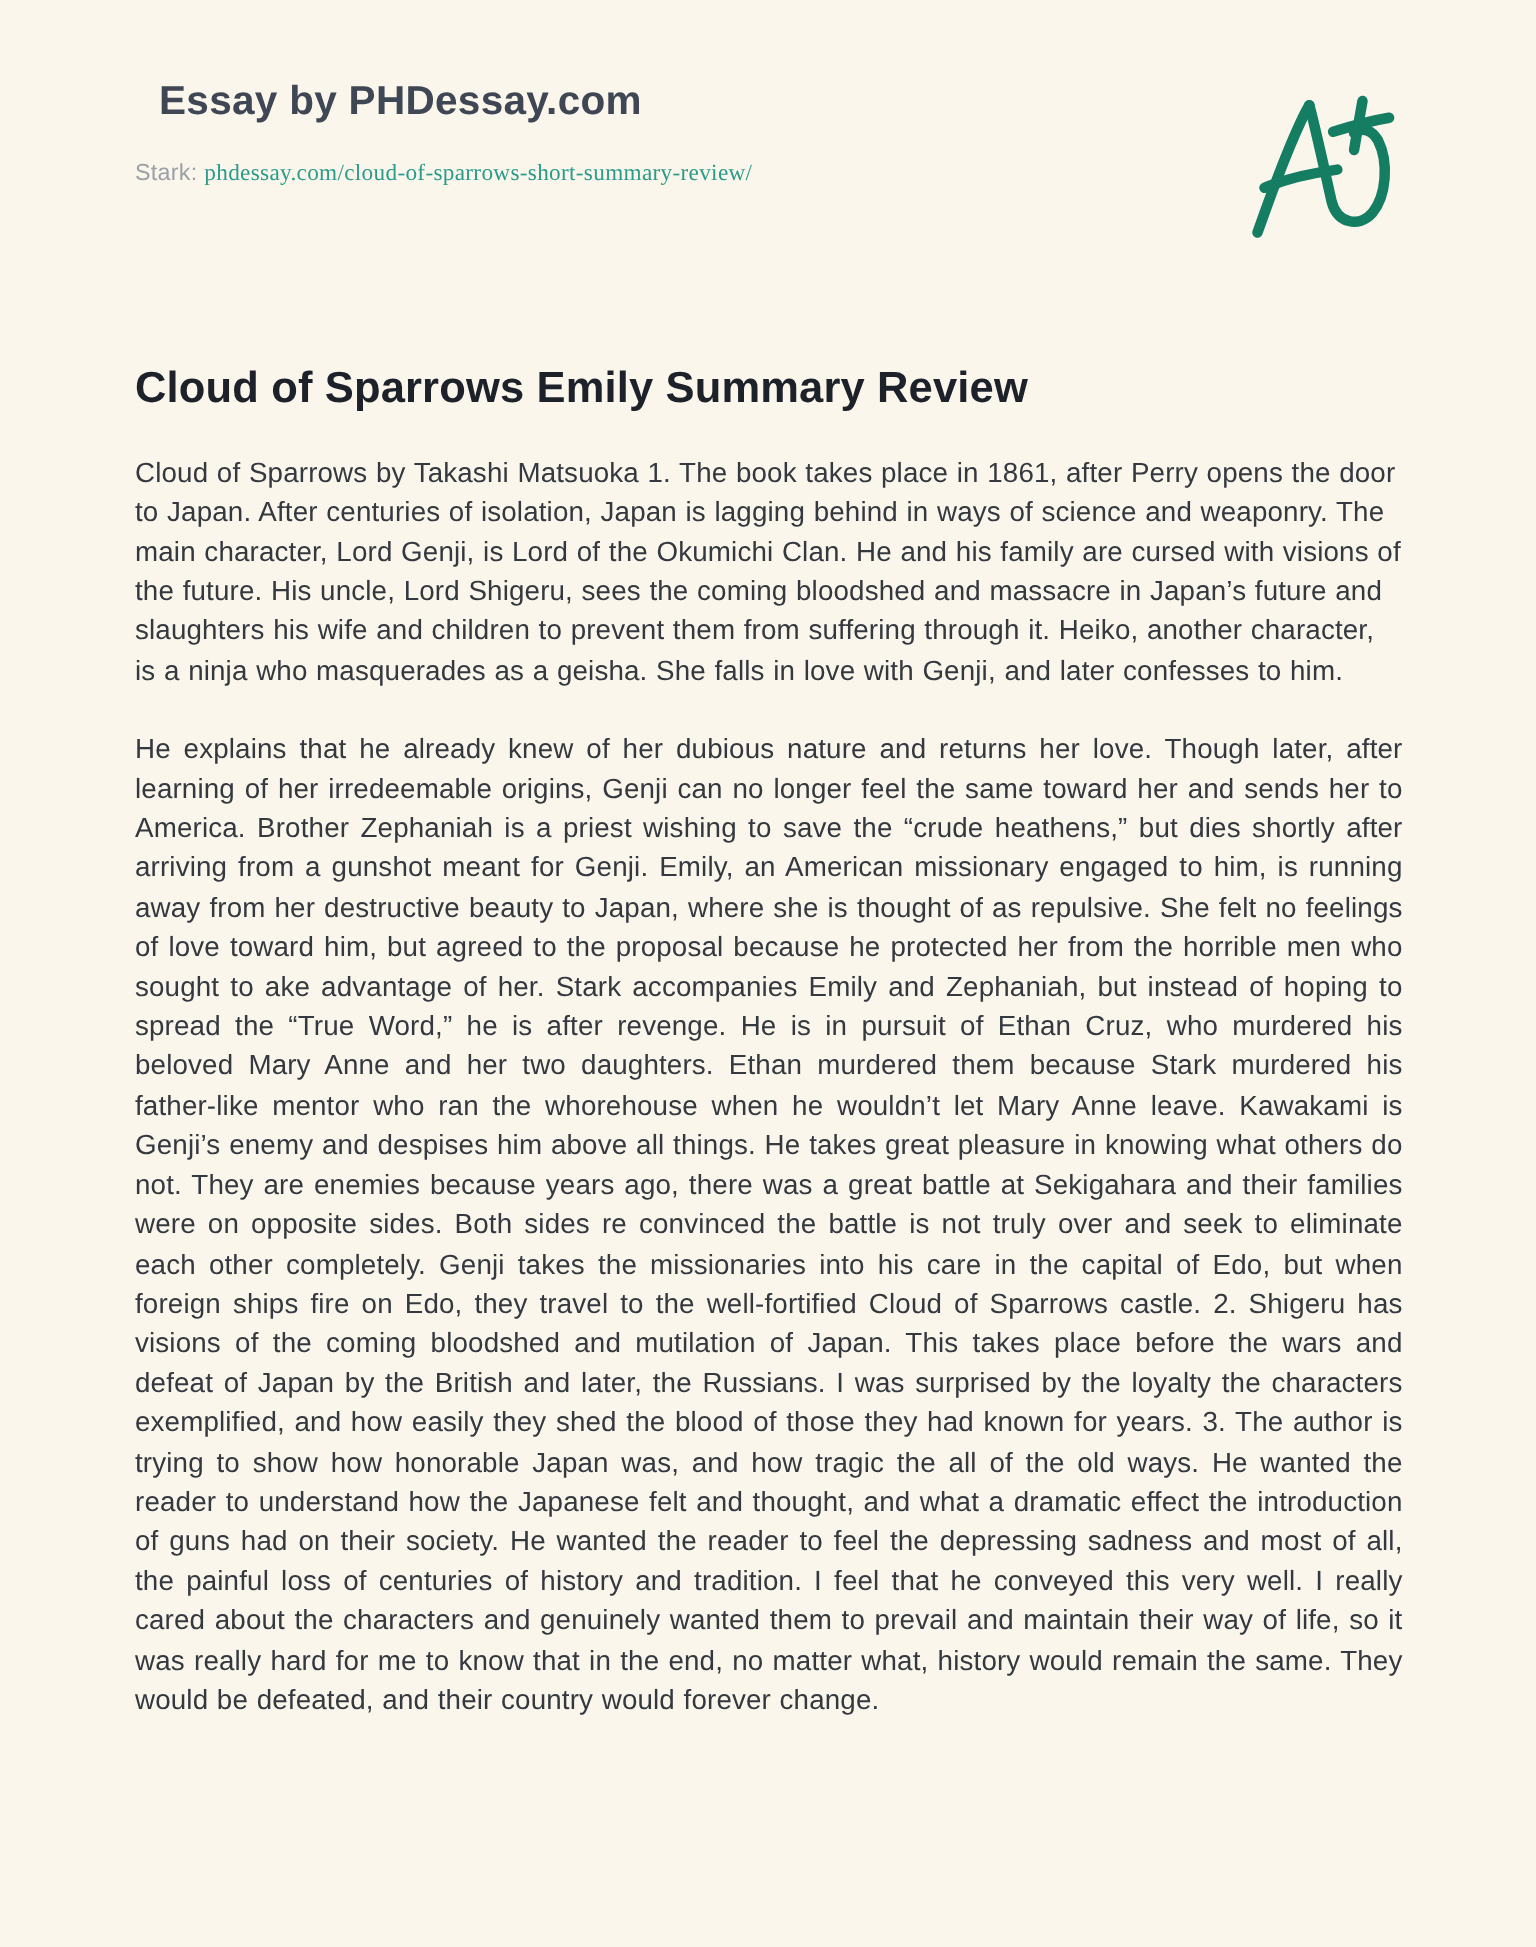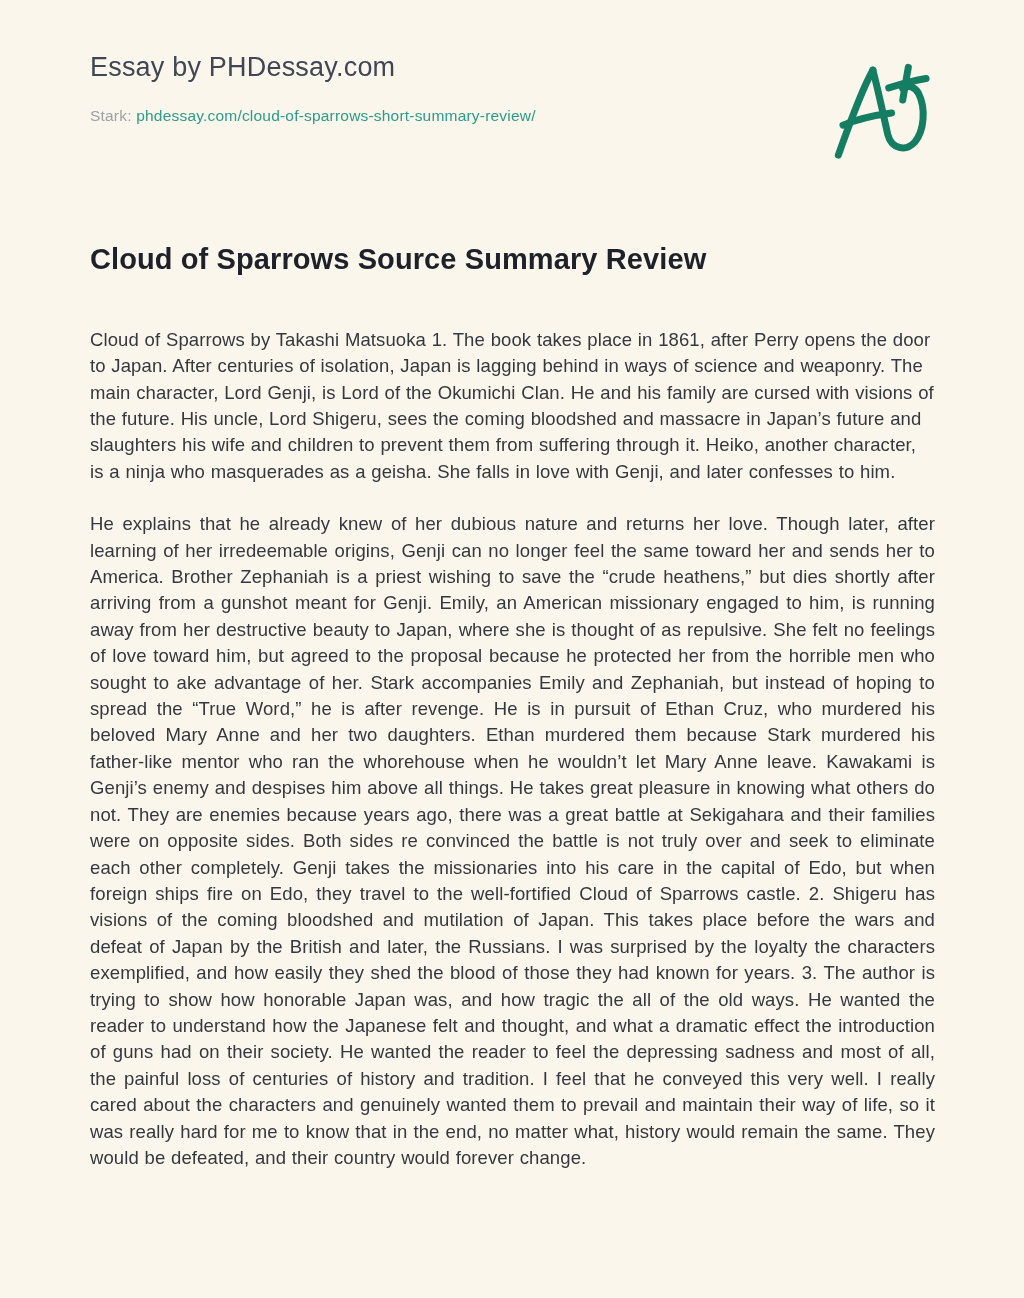--- a/index.html
+++ b/index.html
@@ -15,35 +15,37 @@
     background: #fbf6ec;
     padding: 52px 89px 60px 90px;
   }
   .header {
     display: flex;
     justify-content: space-between;
     align-items: flex-start;
   }
   .site-title {
     font-size: 27px;
-    font-weight: 400;
+    font-weight: 700;
     color: #3e4753;
     letter-spacing: 0.2px;
     line-height: 1.15;
+    margin-left: 16px;
   }
   .source-line {
     margin-top: 24px;
     font-size: 15.5px;
     color: #9b9fa6;
     letter-spacing: 0.2px;
   }
   .source-link {
     color: #2a9c89;
     text-decoration: none;
     cursor: pointer;
+    font-family: Liberation Serif, serif;
   }
   .logo {
     width: 112px;
     height: 112px;
     margin-top: 6px;
     margin-right: -6px;
     flex: 0 0 auto;
   }
   .logo svg { width: 100%; height: 100%; display: block; }
   .essay-title {
@@ -56,21 +58,21 @@
   }
   .body-para {
     width: 845px;
     margin-top: 26px;
     font-size: 18.5px;
     line-height: 26.4px;
     color: #34383f;
     letter-spacing: 0.1px;
     word-spacing: 0.5px;
   }
-  .body-para.first { margin-top: 50px; }
+  .body-para.first { margin-top: 25px; }
   .body-para.justified { text-align: justify; }
 </style>
 </head>
 <body>
 
 <div class="page">
 
   <header class="header">
     <div class="header-left">
       <h1 class="site-title">Essay by PHDessay.com</h1>
@@ -92,20 +94,20 @@
 
           <path d="M64 32 C 77 28, 92 24, 104 22"></path>
 
           <path d="M85 10 C 83 21, 81 33, 79 45"></path>
         </g>
       </svg>
     </div>
   </header>
 
   <main>
-    <h2 class="essay-title">Cloud of Sparrows Source Summary Review</h2>
+    <h2 class="essay-title">Cloud of Sparrows Emily Summary Review</h2>
 
     <p class="body-para first">Cloud of Sparrows by Takashi Matsuoka 1. The book takes place in 1861, after Perry opens the door to Japan. After centuries of isolation, Japan is lagging behind in ways of science and weaponry. The main character, Lord Genji, is Lord of the Okumichi Clan. He and his family are cursed with visions of the future. His uncle, Lord Shigeru, sees the coming bloodshed and massacre in Japan’s future and slaughters his wife and children to prevent them from suffering through it. Heiko, another character, is a ninja who masquerades as a geisha. She falls in love with Genji, and later confesses to him.</p>
 
     <p class="body-para justified">He explains that he already knew of her dubious nature and returns her love. Though later, after learning of her irredeemable origins, Genji can no longer feel the same toward her and sends her to America. Brother Zephaniah is a priest wishing to save the “crude heathens,” but dies shortly after arriving from a gunshot meant for Genji. Emily, an American missionary engaged to him, is running away from her destructive beauty to Japan, where she is thought of as repulsive. She felt no feelings of love toward him, but agreed to the proposal because he protected her from the horrible men who sought to ake advantage of her. Stark accompanies Emily and Zephaniah, but instead of hoping to spread the “True Word,” he is after revenge. He is in pursuit of Ethan Cruz, who murdered his beloved Mary Anne and her two daughters. Ethan murdered them because Stark murdered his father-like mentor who ran the whorehouse when he wouldn’t let Mary Anne leave. Kawakami is Genji’s enemy and despises him above all things. He takes great pleasure in knowing what others do not. They are enemies because years ago, there was a great battle at Sekigahara and their families were on opposite sides. Both sides re convinced the battle is not truly over and seek to eliminate each other completely. Genji takes the missionaries into his care in the capital of Edo, but when foreign ships fire on Edo, they travel to the well-fortified Cloud of Sparrows castle. 2. Shigeru has visions of the coming bloodshed and mutilation of Japan. This takes place before the wars and defeat of Japan by the British and later, the Russians. I was surprised by the loyalty the characters exemplified, and how easily they shed the blood of those they had known for years. 3. The author is trying to show how honorable Japan was, and how tragic the all of the old ways. He wanted the reader to understand how the Japanese felt and thought, and what a dramatic effect the introduction of guns had on their society. He wanted the reader to feel the depressing sadness and most of all, the painful loss of centuries of history and tradition. I feel that he conveyed this very well. I really cared about the characters and genuinely wanted them to prevail and maintain their way of life, so it was really hard for me to know that in the end, no matter what, history would remain the same. They would be defeated, and their country would forever change.</p>
   </main>
 
 </div>
 
 </body></html>

